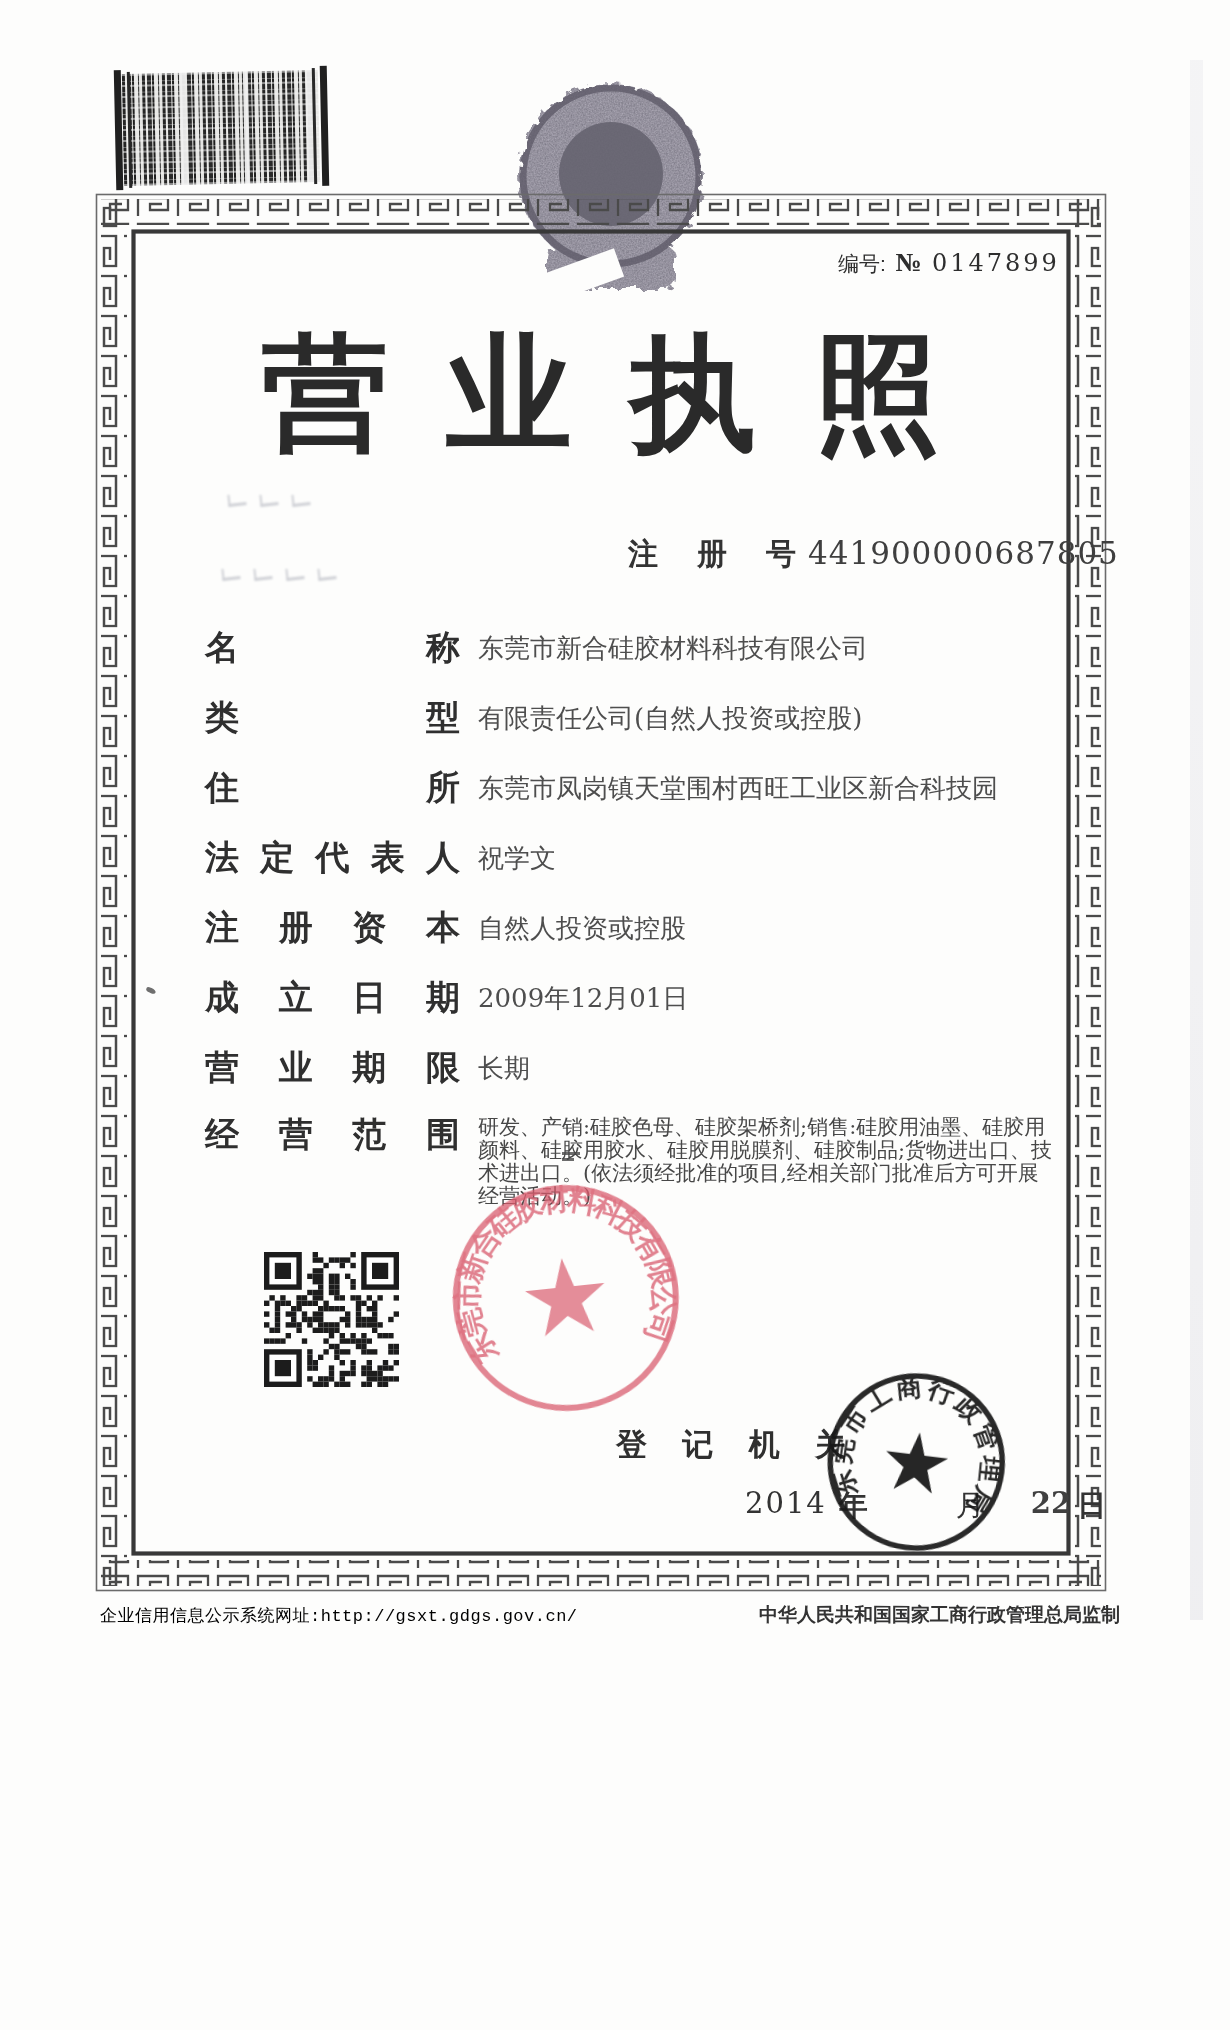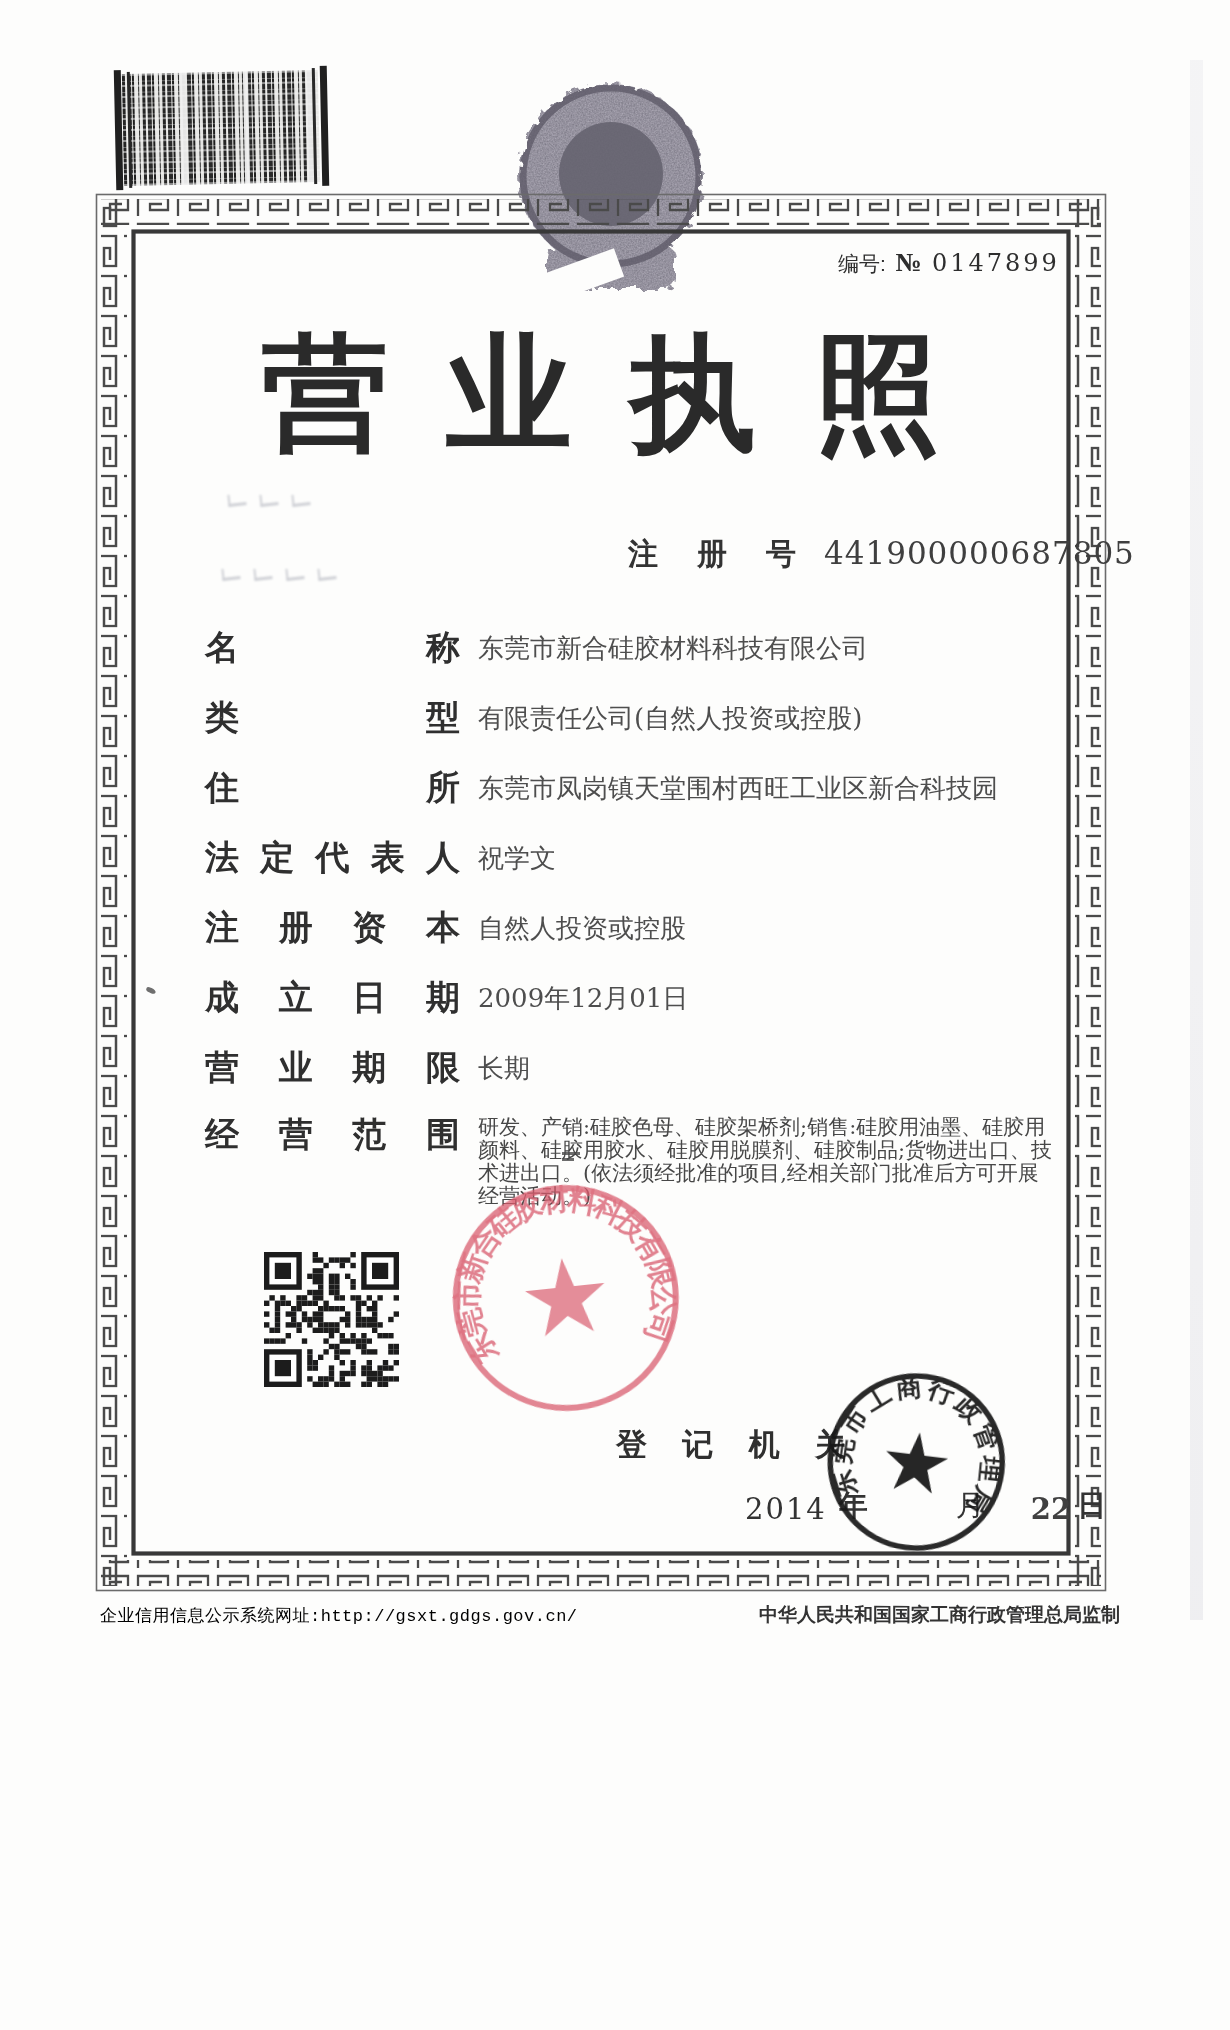--- a/index.html
+++ b/index.html
@@ -46,38 +46,38 @@
   .serial .no-sym{font-family:"Liberation Serif",serif;font-weight:bold;font-size:26px;}
   .serial .no-val{font-family:"DejaVu Serif",serif;font-size:24px;letter-spacing:3px;}
 
   .title{position:absolute;left:95px;top:311px;width:1012px;text-align:center;
          font-size:126px;font-weight:900;color:#262626;letter-spacing:58px;text-indent:58px;
          filter:blur(.4px) contrast(.95);}
 
   .regno{position:absolute;left:628px;top:534px;display:flex;align-items:baseline;}
   .regno .lbl{width:168px;font-size:30px;font-weight:bold;color:#333;
               font-family:"Liberation Serif",serif;}
-  .regno .val{margin-left:28px;font-size:31px;color:#3f3f3f;font-family:"DejaVu Serif",serif;
+  .regno .val{margin-left:12px;font-size:31px;color:#3f3f3f;font-family:"DejaVu Serif",serif;
               letter-spacing:1px;}
 
   .row{position:absolute;left:205px;display:flex;align-items:flex-start;}
   .row .lbl{width:255px;flex:0 0 255px;font-size:34px;font-weight:bold;color:#2f2f2f;
             font-family:"Liberation Serif",serif;}
   .row .val{margin-left:18px;padding-top:6px;font-size:26px;color:#4e4e4e;
             font-family:"DejaVu Serif",serif;}
   .row.scope .val{width:575px;font-size:21px;line-height:23px;color:#474747;padding-top:4px;}
 
   .r0{top:625px;} .r1{top:695px;} .r2{top:765px;} .r3{top:835px;}
   .r4{top:905px;} .r5{top:975px;} .r6{top:1045px;} .r7{top:1112px;}
 
   .spread{display:flex;justify-content:space-between;}
 
   .registrar{position:absolute;left:616px;top:1424px;width:230px;font-size:31px;font-weight:bold;
              color:#2f2f2f;font-family:"Liberation Serif",serif;}
-  .datetext{position:absolute;left:745px;top:1486px;display:flex;align-items:flex-end;
+  .datetext{position:absolute;left:745px;top:1486px;display:flex;align-items:flex-start;
             font-size:29px;color:#333;font-family:"DejaVu Serif",serif;}
   .datetext .year{letter-spacing:2px;}
   .datetext .ys{margin-left:12px;font-weight:bold;}
   .datetext .ms{margin-left:88px;}
   .datetext .day{margin-left:46px;font-weight:bold;color:#404040;}
   .datetext .ds{margin-left:6px;font-weight:bold;}
 
   .footer{position:absolute;top:1602px;left:100px;width:1020px;display:flex;
           justify-content:space-between;align-items:baseline;}
   .footer .fl{font-size:17px;color:#000000;font-family:"Liberation Mono",monospace;letter-spacing:.5px;}

